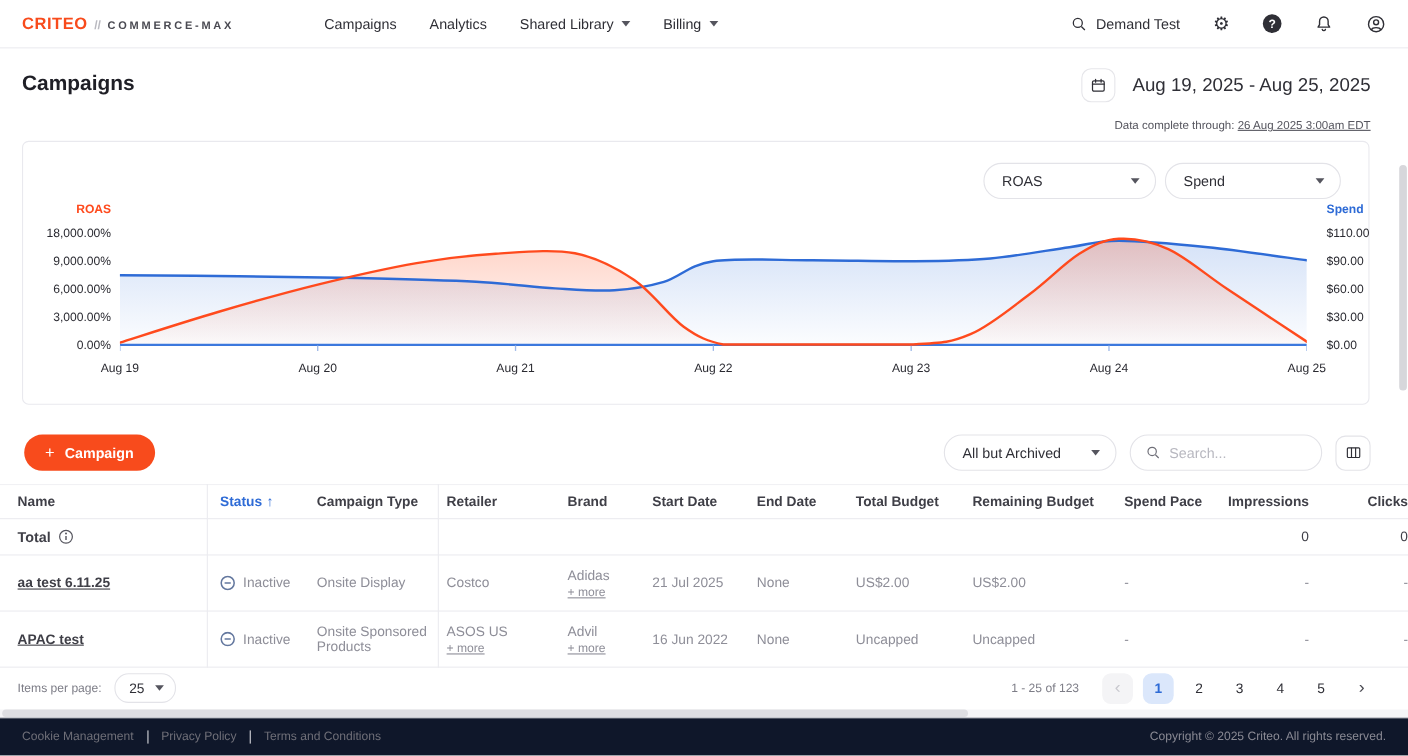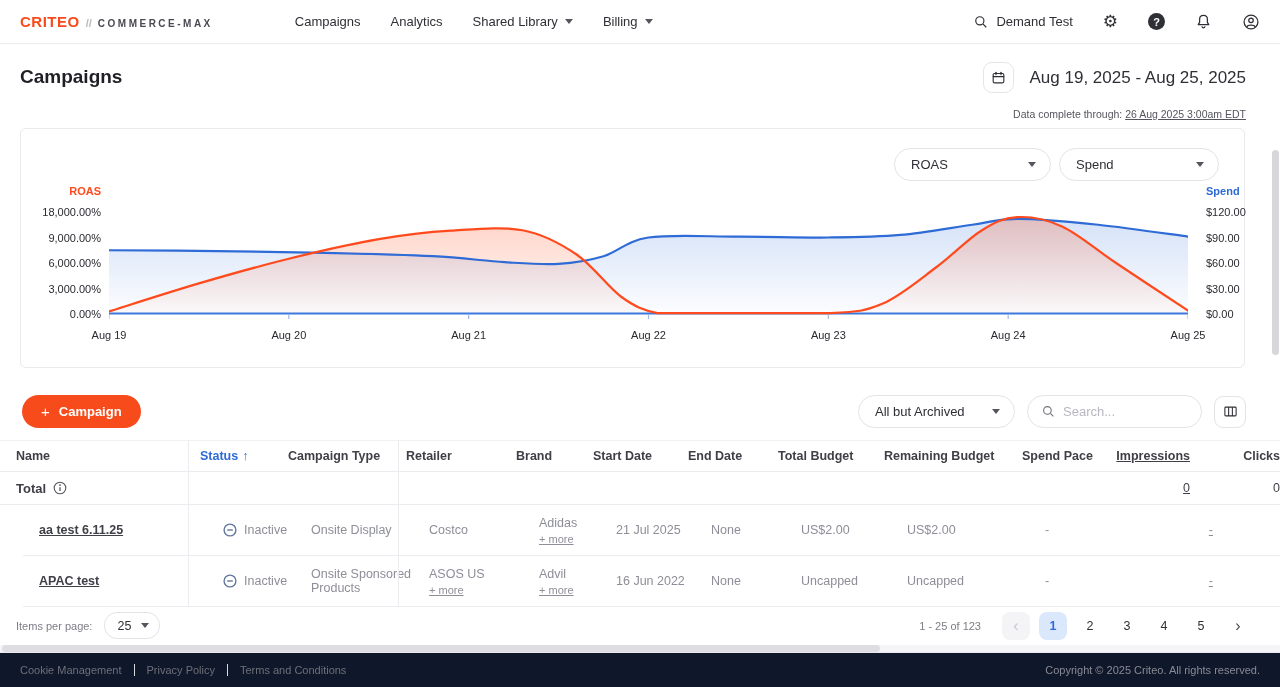--- a/index.html
+++ b/index.html
@@ -69,33 +69,33 @@
   .search-box input::placeholder { color:#b8b8c0; }
   .iconbtn { width:32px; height:32px; border:1px solid #e3e3e8; border-radius:9px; background:#fff;
              display:flex; align-items:center; justify-content:center; cursor:pointer; }
 
   
   .table { position:absolute; top:440px; left:0; right:0; }
   .trow { display:flex; align-items:center; border-bottom:1px solid #ececf0; }
   .thead { height:32px; border-top:1px solid #f1f1f4; }
   .thead .cell { font-size:12.5px; font-weight:700; color:#3f3f47; }
   .t-total { height:33px; }
-  .t-data { height:51px;margin-left:23px; }
+  .t-data { height:51px; }
   .cell { padding-right:8px; font-size:12.5px; color:#8e8e98; flex:none; }
   .c-name { width:188px; padding-left:16px; }
   .c-status { width:100px; padding-left:12px; display:flex; align-items:center; gap:7px; }
   .c-type { width:118px; }
   .c-retailer { width:110px; }
   .c-brand { width:77px; }
   .c-start { width:95px; }
   .c-end { width:90px; }
   .c-total { width:106px; }
   .c-remaining { width:138px; }
   .c-pace { width:80px; }
-  .c-impr { width:96px; text-align:right;text-decoration:underline; }
+  .c-impr { width:96px; text-align:right; }
   .c-clicks { width:90px; text-align:right; }
   .sort-col { color:#2e6bd6 !important; display:flex; align-items:center; gap:4px; }
   .name-link { font-weight:700; color:#3f3f47; text-decoration:underline; cursor:pointer; font-size:12.5px; }
   .total-label { font-weight:700; color:#3f3f47; display:flex; align-items:center; gap:7px; font-size:13px; }
   .more-link { display:block; font-size:11px; color:#8e8e98; text-decoration:underline; cursor:pointer; margin-top:3px; }
   .dark-val { color:#3f3f47; }
   .vsep { position:absolute; width:1px; background:#ececf0; top:440px; height:167px; }
 
   
   .pagebar { position:absolute; top:607px; left:0; right:0; height:37px; display:flex; align-items:center;
@@ -209,21 +209,21 @@
     <div class="axis-title-left">ROAS</div>
     <div class="axis-title-right">Spend</div>
     <div class="left-ticks" id="leftTicks">
         <div class="tick-label" style="top: -6px;">18,000.00%</div>
         <div class="tick-label" style="top: 19.5px;">9,000.00%</div>
         <div class="tick-label" style="top: 45px;">6,000.00%</div>
         <div class="tick-label" style="top: 70.5px;">3,000.00%</div>
         <div class="tick-label" style="top: 96px;">0.00%</div>
       </div>
     <div class="right-ticks" id="rightTicks">
-        <div class="tick-label" style="top: -6px;">$120.00</div>
+        <div class="tick-label" style="top: -6px;">$110.00</div>
         <div class="tick-label" style="top: 19.5px;">$90.00</div>
         <div class="tick-label" style="top: 45px;">$60.00</div>
         <div class="tick-label" style="top: 70.5px;">$30.00</div>
         <div class="tick-label" style="top: 96px;">$0.00</div>
       </div>
     <div class="chart-body" id="chartBody"><svg width="1079" height="108">
           <defs>
             <linearGradient id="g0" gradientUnits="userSpaceOnUse" x1="0" y1="0" x2="0" y2="102">
               <stop offset="0" stop-color="rgba(94,144,226,0.28)"></stop>
               <stop offset="1" stop-color="rgba(94,144,226,0.02)"></stop>

